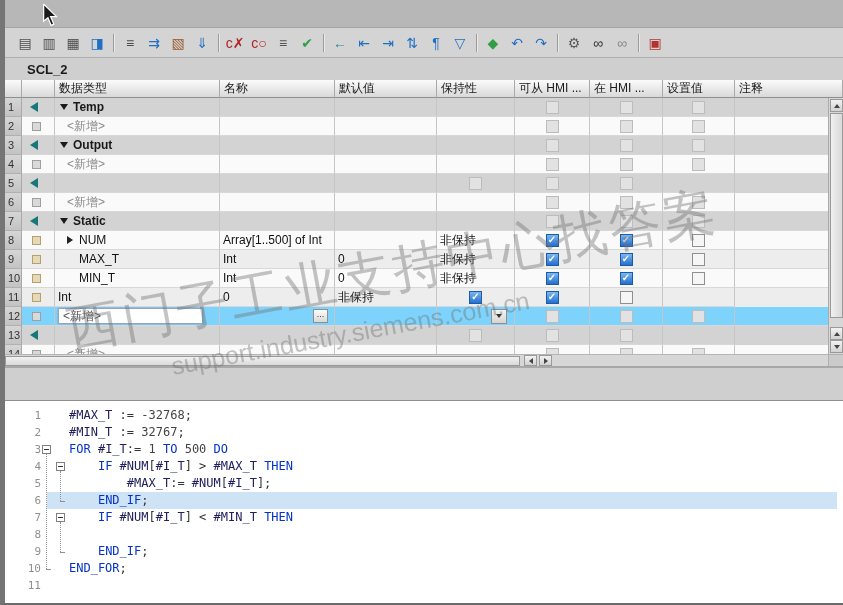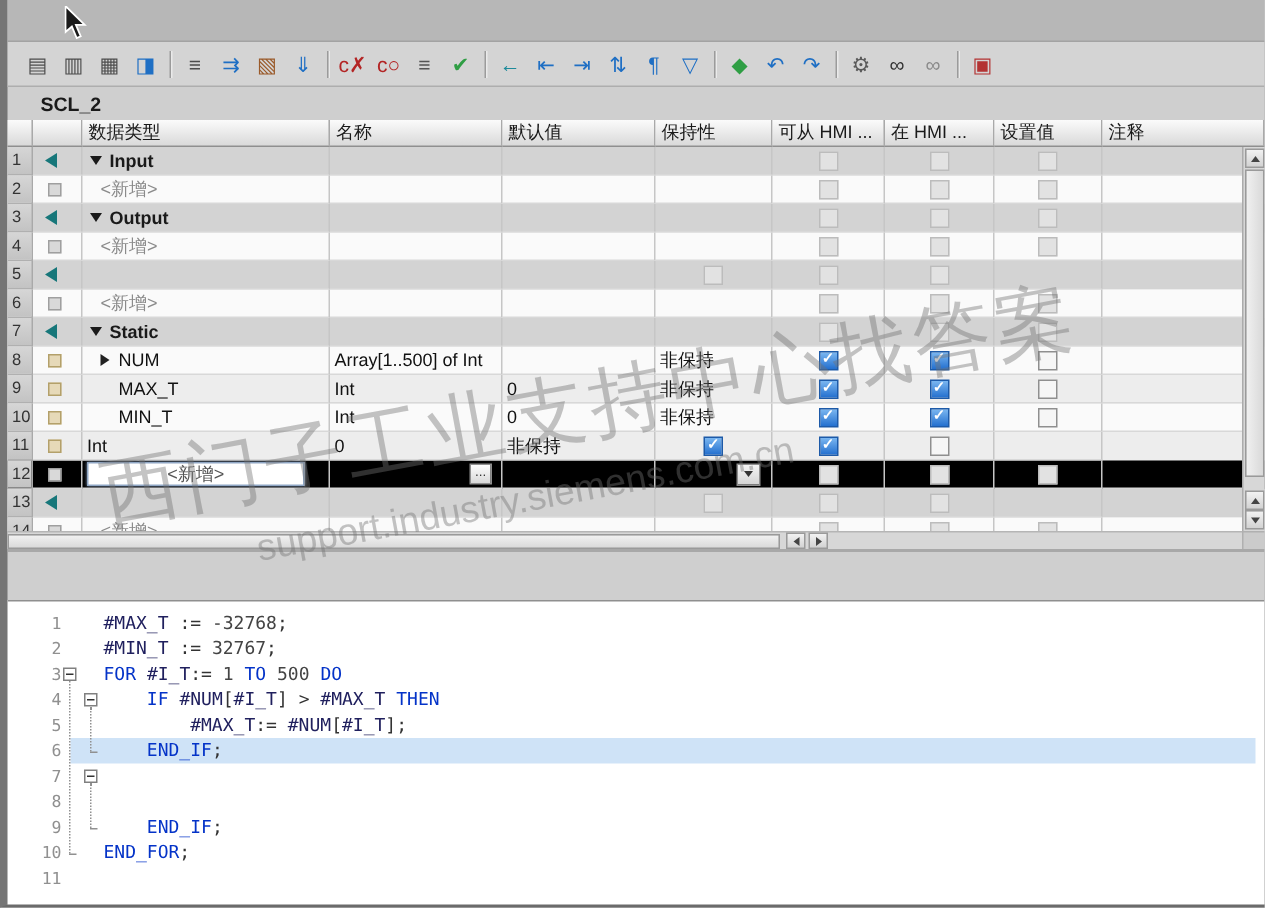--- a/index.html
+++ b/index.html
@@ -165,21 +165,21 @@
         <div class="hc">注释</div>
       </div>
     <div class="tbody" id="tbody">
         <div class="trow" style="background: rgb(211, 211, 211);">
           <div class="c num">1</div>
           <div class="c">
             <span class="gicon"></span>
           </div>
           <div class="c">
             <span class="tri"></span>
-            <span class="gname">Input</span>
+            <span class="gname">Temp</span>
           </div>
           <div class="c"></div>
           <div class="c"></div>
           <div class="c"></div>
           <div class="c ck">
             <span class="cb dis"></span>
           </div>
           <div class="c ck">
             <span class="cb dis"></span>
           </div>
@@ -402,21 +402,21 @@
             <span class="cb on"></span>
           </div>
           <div class="c ck">
             <span class="cb on"></span>
           </div>
           <div class="c ck">
             <span class="cb off"></span>
           </div>
           <div class="c"></div>
         </div>
-        <div class="trow" style="background: #000000; text-align: center;">
+        <div class="trow" style="background: #7dd3fc;">
           <div class="c num">12</div>
           <div class="c">
             <span class="micon"></span>
           </div>
           <div class="c">
             <span class="editbox">&lt;新增&gt;</span>
           </div>
           <div class="c editcell">
             <span class="browse"></span>
           </div>
@@ -518,20 +518,21 @@
             <span class="ln">5</span>
             <span class="ct"><span class="t-p">        </span><span class="t-v">#MAX_T</span><span class="t-p">:= </span><span class="t-v">#NUM</span><span class="t-p">[</span><span class="t-v">#I_T</span><span class="t-p">];</span></span>
           </div>
           <div class="cl">
             <div class="hlband"></div>
             <span class="ln">6</span>
             <span class="ct"><span class="t-p">    </span><span class="t-k">END_IF</span><span class="t-p">;</span></span>
           </div>
           <div class="cl">
             <span class="ln">7</span>
+            <span class="ct"><span class="t-p">    </span><span class="t-k">IF</span><span class="t-p"> </span><span class="t-v">#NUM</span><span class="t-p">[</span><span class="t-v">#I_T</span><span class="t-p">] &lt; </span><span class="t-v">#MIN_T</span><span class="t-p"> </span><span class="t-k">THEN</span></span>
           </div>
           <div class="cl">
             <span class="ln">8</span>
           </div>
           <div class="cl">
             <span class="ln">9</span>
             <span class="ct"><span class="t-p">    </span><span class="t-k">END_IF</span><span class="t-p">;</span></span>
           </div>
           <div class="cl">
             <span class="ln">10</span>

